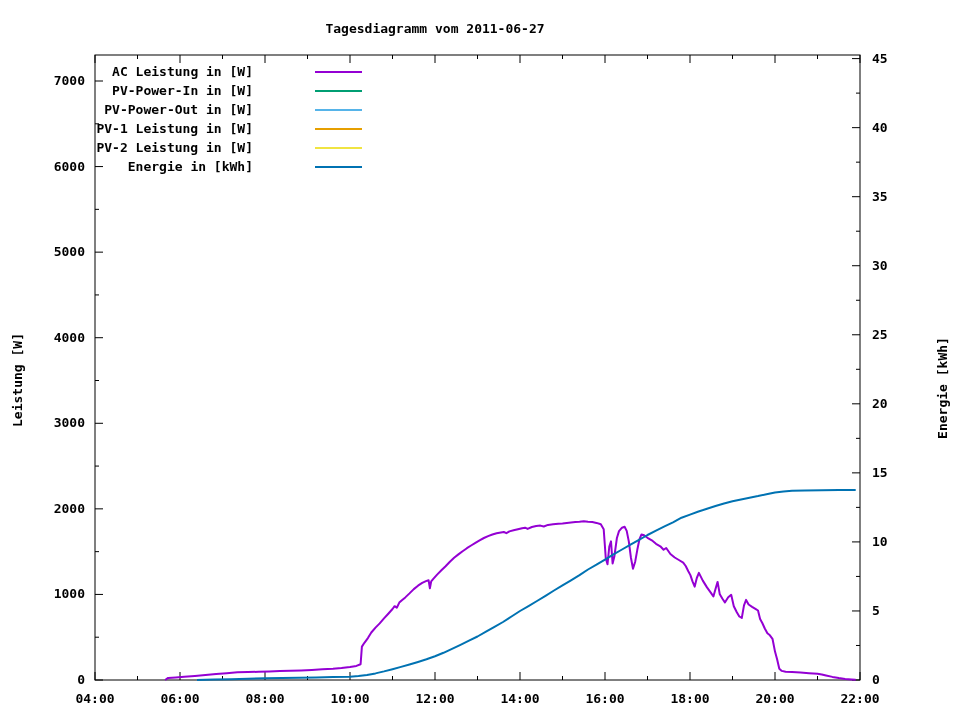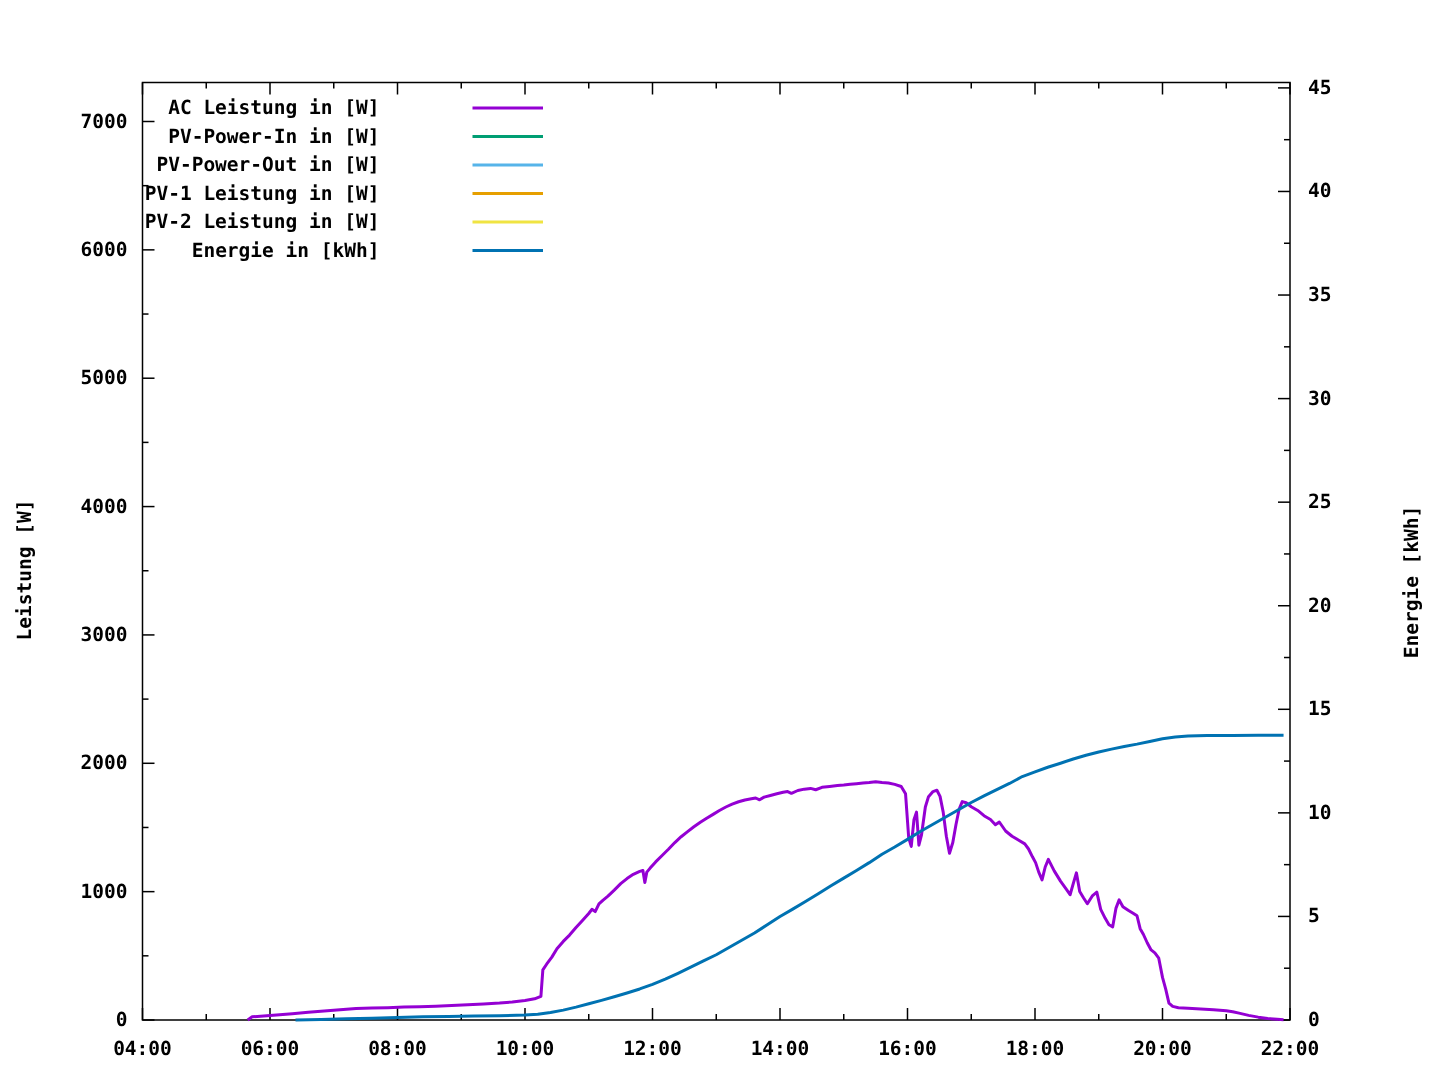--- a/index.html
+++ b/index.html
@@ -10,20 +10,21 @@
   .ylabel{position:absolute;font-size:13px;white-space:nowrap;}
   .ylabel.left{left:17px;top:380px;transform:translate(-50%,-50%) rotate(-90deg);}
   .ylabel.right{left:942px;top:388px;transform:translate(-50%,-50%) rotate(-90deg);}
   svg{position:absolute;left:0;top:0;}
   svg text{font-family:"DejaVu Sans Mono", monospace;font-weight:bold;fill:#000;}
 </style>
 </head>
 <body>
 
 <div class="canvas">
+  <div class="title">Tagesdiagramm vom 2011-06-27</div>
   <div class="ylabel left">Leistung [W]</div>
   <div class="ylabel right">Energie [kWh]</div>
   <svg id="plot" width="960" height="720">
       <rect x="95" y="55" width="765" height="625" fill="none" stroke="#000" stroke-width="1"></rect>
       <line x1="95" y1="680" x2="95" y2="672" stroke="#000" stroke-width="1"></line>
       <line x1="95" y1="55" x2="95" y2="63" stroke="#000" stroke-width="1"></line>
       <text x="95" y="703" text-anchor="middle" font-size="13">04:00</text>
       <line x1="137.5" y1="680" x2="137.5" y2="676" stroke="#000" stroke-width="1"></line>
       <line x1="137.5" y1="55" x2="137.5" y2="59" stroke="#000" stroke-width="1"></line>
       <line x1="180" y1="680" x2="180" y2="672" stroke="#000" stroke-width="1"></line>

